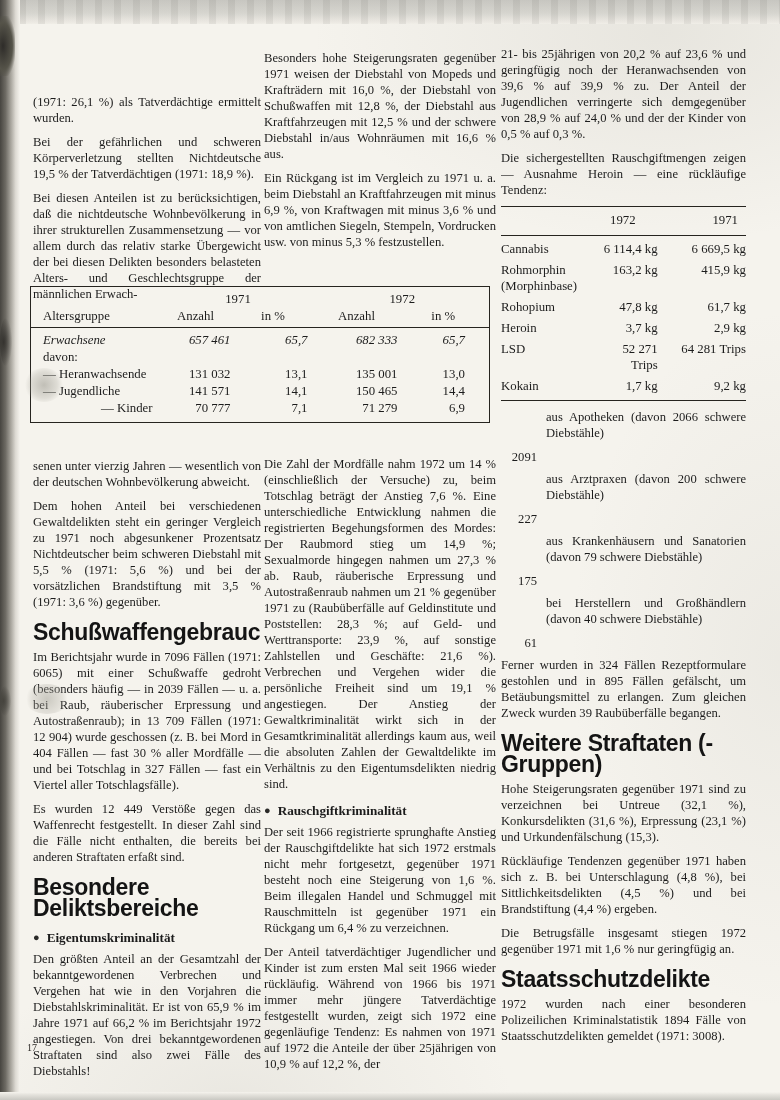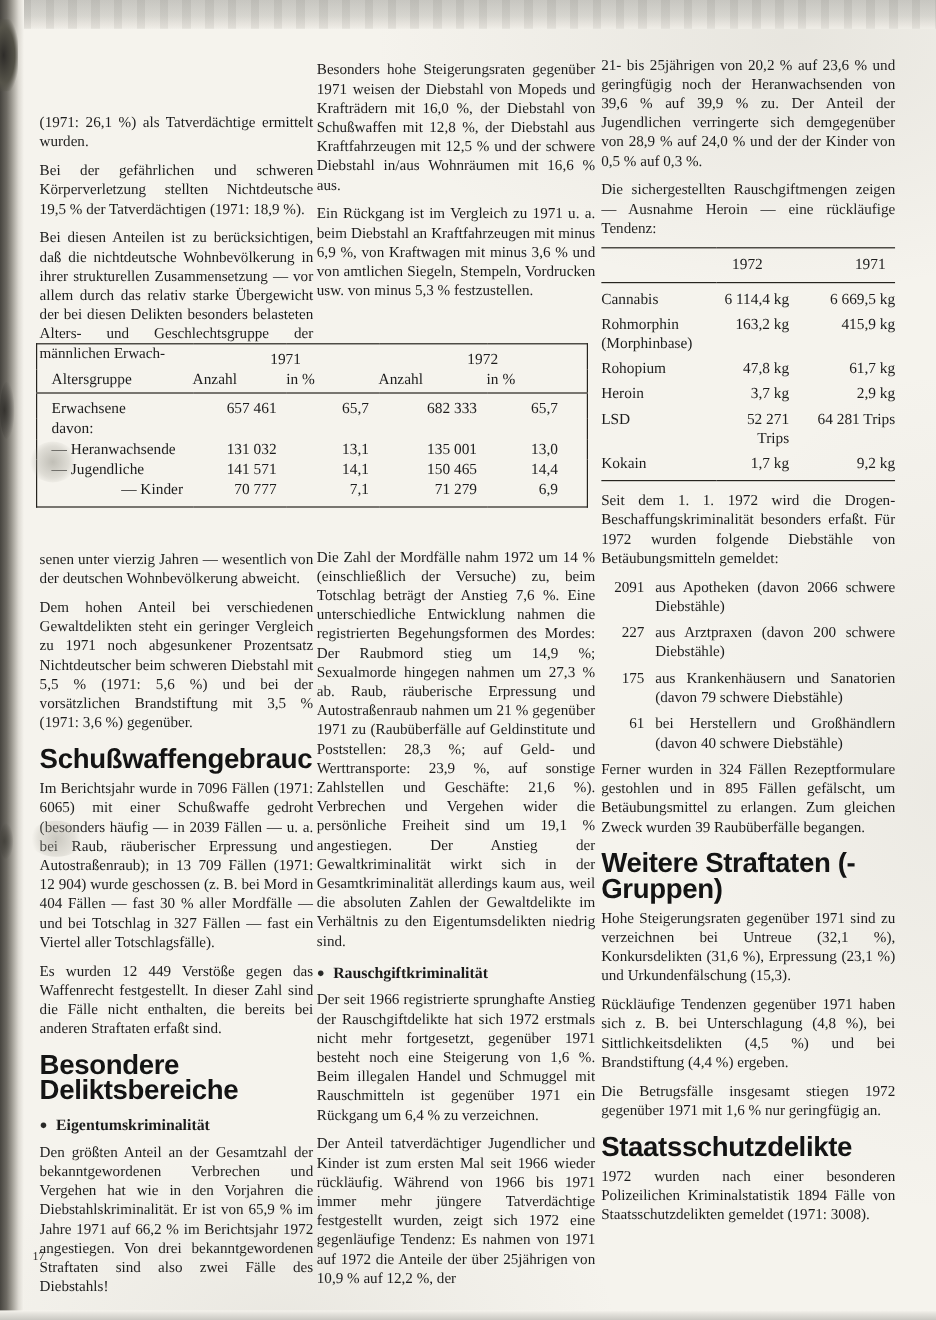--- a/index.html
+++ b/index.html
@@ -68,45 +68,45 @@
   table.age { width:100%; border-collapse:collapse; border:1.6px solid #26241f; font-size:12.8px; table-layout:fixed; }
   table.age th, table.age td { font-weight:normal; line-height:17px; padding:0; white-space:nowrap; overflow:visible; }
   table.age col.c-lbl { width:130px; }
   table.age col.c-a1  { width:78px; }
   table.age col.c-p1  { width:77px; }
   table.age col.c-a2  { width:90px; }
   table.age col.c-p2  { width:84px; }
   table.age tr.years th { text-align:center; padding-top:4px; }
   table.age tr.cols th { border-bottom:1.4px solid #26241f; padding-bottom:2px; }
   table.age tr.cols th.lbl { text-align:left; padding-left:12px; }
-  table.age tr.cols th.num { text-align:left; padding-right:8px; }
+  table.age tr.cols th.num { text-align:center; padding-right:8px; }
   table.age tbody td { text-align:right; padding-right:8px; }
   table.age tbody td:first-child { text-align:left; padding-left:12px; }
   table.age tbody td:last-child { padding-right:24px; }
-  table.age tbody tr:first-child td { padding-top:4px; }
+  table.age tbody tr:first-child td { padding-top:4px;font-style:italic; }
   table.age tbody tr:last-child td { padding-bottom:5px;text-align:right; }
 
   
   table.drug { width:100%; border-collapse:collapse; margin:4px 0 8px;
     border-top:1.6px solid #26241f; border-bottom:1.6px solid #26241f; font-size:12.8px; table-layout:fixed; }
   table.drug col.d-name { width:96px; }
   table.drug col.d-v72  { width:62px; }
   table.drug col.d-v71  { width:86px; }
   table.drug th { font-weight:normal; text-align:right; padding:6px 0 7px; border-bottom:1.3px solid #26241f; line-height:15px; }
   table.drug th.y72 { padding-right:24px; }
   table.drug th.y71 { padding-right:8px; }
   table.drug td { padding:2.5px 0; vertical-align:top; text-align:right; line-height:16px; }
   table.drug td:first-child { text-align:left; white-space:normal; }
   table.drug td:nth-child(2) { padding-right:2px; }
   table.drug tbody tr:first-child td { padding-top:5px; }
   table.drug tbody tr:last-child td { padding-bottom:6px; }
 
   
   .hang-item { display:flex; margin:0 0 6px; }
-  .hang-item .num { width:36px; text-align:right; flex:none; margin-right:9px; }
+  .hang-item .num { width:36px; text-align:right; flex:none; margin-right:9px;margin-top:40px; }
   .hang-item .txt { flex:1; text-align:justify; }
 
   .page-number { position:absolute; left:13px; top:1042px; font-size:10px; color:#2e2c28;padding-left:14px; }
 </style>
 </head>
 <body>
 
 <div class="page">
 
   <div class="edge-top"></div>
@@ -254,21 +254,20 @@
             <td>64 281 Trips</td>
           </tr>
           <tr>
             <td>Kokain</td>
             <td>1,7 kg</td>
             <td>9,2 kg</td>
           </tr>
         </tbody>
     </table>
 
-    <p>Seit dem 1. 1. 1972 wird die Drogen-Beschaffungskriminalität besonders erfaßt. Für 1972 wurden folgende Diebstähle von Betäubungsmitteln gemeldet:</p>
 
     <div>
         <div class="hang-item">
           <span class="num">2091</span>
           <span class="txt">aus Apotheken (davon 2066 schwere Diebstähle)</span>
         </div>
         <div class="hang-item">
           <span class="num">227</span>
           <span class="txt">aus Arztpraxen (davon 200 schwere Diebstähle)</span>
         </div>

